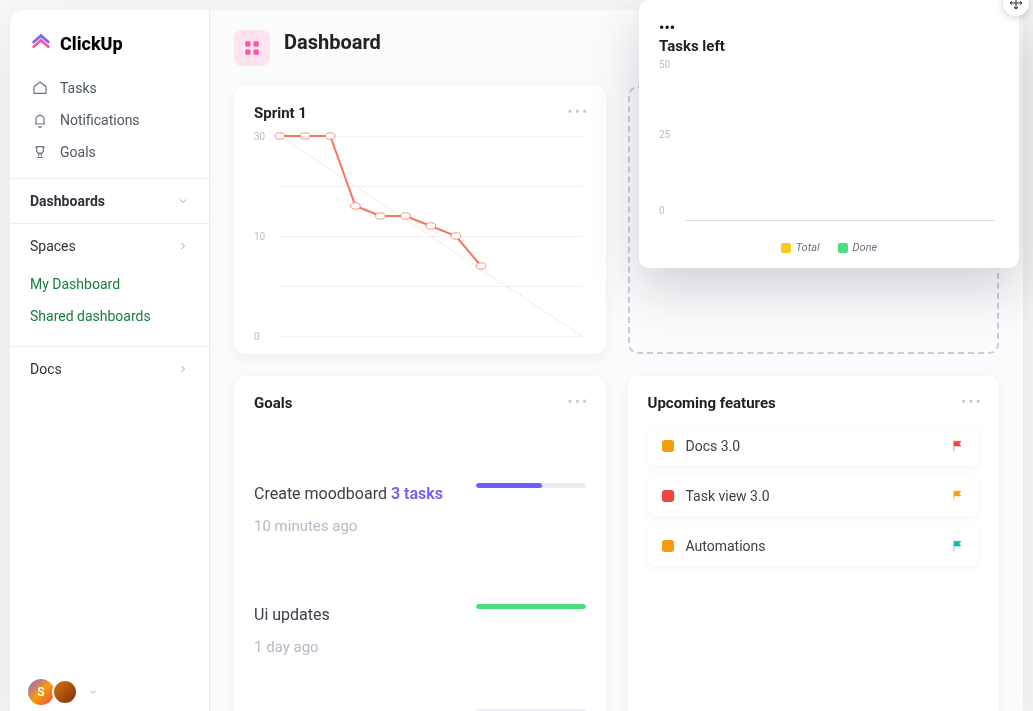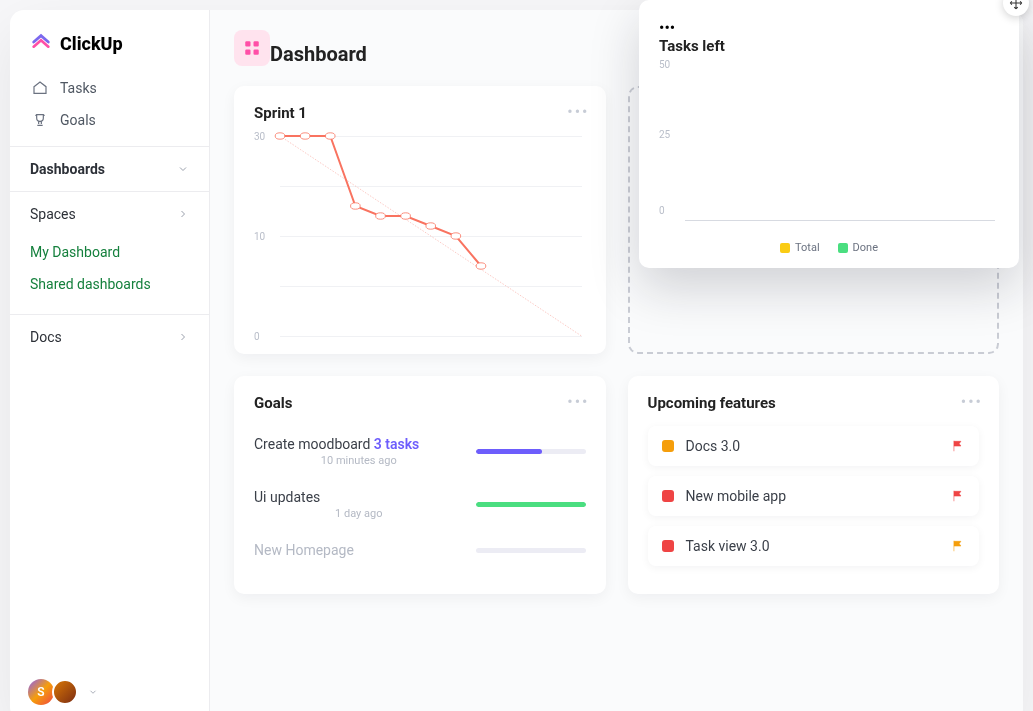--- a/index.html
+++ b/index.html
@@ -17,21 +17,21 @@
   .section-head.bold { font-weight: 700; }
   .sub-list { padding: 0 20px 14px; }
   .sub-item { padding: 8px 0; font-size: 14px; color: #15803d; cursor: pointer; }
   .profile { margin-top: auto; padding: 16px 18px; display: flex; align-items: center; gap: 6px; }
   .avatar { width: 26px; height: 26px; border-radius: 50%; }
   .avatar.a1 { background: linear-gradient(135deg,#8b5cf6,#f59e0b,#ef4444); display:flex; align-items:center; justify-content:center; color:#fff; font-size:12px; font-weight:600; }
   .avatar.a2 { background: linear-gradient(135deg,#d97706,#7c2d12); margin-left:-8px; border:2px solid #fff; }
   .profile .caret { width:10px; height:10px; stroke:#9aa0ac; fill:none; stroke-width:2; margin-left:4px; }
   
   .main { flex: 1; padding: 20px 24px; background: #fafbfc; overflow: hidden; }
-  .page-header { display:flex; align-items:flex-end; margin-bottom: 20px; }
+  .page-header { display:flex; align-items:flex-start; gap:14px; margin-bottom: 20px; }
   .page-icon { width:36px; height:36px; border-radius:8px; background:#ffe3ee; display:flex; align-items:center; justify-content:center; }
   .page-icon svg { width:18px; height:18px; }
   .page-title { font-size:20px; font-weight:700; color:#222; }
   .grid { display:grid; grid-template-columns: 1fr 1fr; grid-template-rows: auto auto; gap: 22px; }
   .card { background:#fff; border-radius:10px; box-shadow: 0 4px 14px rgba(20,20,40,.05); padding: 18px 20px; position:relative; }
   .card-title { font-size:15px; font-weight:700; color:#222; margin-bottom: 14px; }
   .card .more { position:absolute; top:16px; right:16px; color:#c7ccd6; font-size:16px; letter-spacing:2px; cursor:pointer; }
   
   .sprint-chart { height: 200px; position:relative; }
   .y-ticks { position:absolute; left:0; top:0; bottom:0; width:20px; }
@@ -47,29 +47,29 @@
   .drag-handle svg { width:14px; height:14px; stroke:#333; fill:none; stroke-width:1.8; }
   .bar-chart { height:170px; position:relative; margin-top:6px; }
   .bar-y { position:absolute; left:0; top:0; bottom:18px; width:22px; }
   .bar-y span { position:absolute; left:0; font-size:10px; color:#b9bec9; transform:translateY(-50%);text-align:right; }
   .bar-baseline { position:absolute; left:26px; right:4px; bottom:18px; height:1px; background:#d7dae1; }
   .bar-area { position:absolute; left:26px; right:4px; top:0; bottom:18px; display:flex; justify-content:space-around; align-items:flex-end; }
   .bar-group { display:flex; align-items:flex-end; gap:6px; }
   .bar { width:26px; border-radius:4px 4px 0 0; box-shadow: 0 6px 14px rgba(0,0,0,.12); }
   .bar.total { background:#facc15; }
   .bar.done  { background:#4ade80; }
-  .legend { display:flex; justify-content:center; gap:18px; font-size:11px; color:#6b7280; margin-top: 2px; }
+  .legend { display:flex; justify-content:center; gap:18px; font-size:11px; color:#6b7280; margin-top: 2px; font-style: italic; }
   .legend .sw { width:10px; height:10px; border-radius:2px; display:inline-block; margin-right:5px; vertical-align:middle; }
   .sw.total { background:#facc15; }
   .sw.done  { background:#4ade80; }
   
   .goal { padding: 10px 0 12px; border-bottom: 0; display:grid; grid-template-columns: 1fr 110px; align-items:center; gap: 12px; }
-  .goal .title { font-size:14px; color:#3a3f48; }
+  .goal .title { font-size:16px; color:#3a3f48;margin-top:48px; }
   .goal .title .hl { color:#6d5dfc; font-weight:600; }
-  .goal .meta { font-size:11px; color:#b4b9c4; margin-top:2px;text-align:center; }
+  .goal .meta { font-size:15px; color:#b4b9c4; margin-top:14px; }
   .goal.muted .title { color:#b4b9c4; }
   .progress { height:5px; background:#ececf4; border-radius:3px; overflow:hidden; }
   .progress .fill { height:100%; border-radius:3px; }
   
   .feature { display:flex; align-items:center; gap:12px; padding:12px 14px; border-radius:8px; box-shadow: 0 2px 8px rgba(20,20,40,.05); margin-bottom:10px; background:#fff; }
   .feature .dot { width:12px; height:12px; border-radius:3px; }
   .feature .name { flex:1; font-size:14px; color:#3a3f48; }
   .feature .flag { width:14px; height:14px; }
 </style>
 </head>
@@ -85,20 +85,26 @@
       </svg>
       <span>ClickUp</span>
     </div>
 
     <nav class="nav">
       <div class="nav-item">
         <svg viewBox="0 0 24 24">
             <path d="M3 10 L12 3 L21 10 V20 H3 Z"></path>
           </svg>
         <span>Tasks</span>
+      </div>
+      <div class="nav-item">
+        <svg viewBox="0 0 24 24">
+            <path d="M6 18 V11 a6 6 0 0 1 12 0 V18 M4 18 H20 M10 21 a2 2 0 0 0 4 0"></path>
+          </svg>
+        <span>Notifications</span>
       </div>
       <div class="nav-item">
         <svg viewBox="0 0 24 24">
             <path d="M7 4 H17 V9 a5 5 0 0 1 -10 0 Z M5 5 H7 M17 5 H19 M10 14 V18 M14 14 V18 M8 20 H16"></path>
           </svg>
         <span>Goals</span>
       </div>
     </nav>
 
     <div class="section-head bold">
@@ -224,30 +230,30 @@
         <div id="upcoming-list">
             <div class="feature">
       <span class="dot" style="background:#f59e0b"></span>
       <span class="name">Docs 3.0</span>
       <svg class="flag" viewBox="0 0 24 24">
                 <path d="M5 3 V21 M5 4 H17 L14 8 L17 12 H5" fill="#ef4444" stroke="#ef4444"></path>
               </svg>
             </div>
             <div class="feature">
       <span class="dot" style="background:#ef4444"></span>
-      <span class="name">New mobile app</span>
-      <svg class="flag" viewBox="0 0 24 24">
-                <path d="M5 3 V21 M5 4 H17 L14 8 L17 12 H5" fill="#ef4444" stroke="#ef4444"></path>
-              </svg>
-            </div>
-            <div class="feature">
-      <span class="dot" style="background:#ef4444"></span>
       <span class="name">Task view 3.0</span>
       <svg class="flag" viewBox="0 0 24 24">
                 <path d="M5 3 V21 M5 4 H17 L14 8 L17 12 H5" fill="#f59e0b" stroke="#f59e0b"></path>
+              </svg>
+            </div>
+            <div class="feature">
+      <span class="dot" style="background:#f59e0b"></span>
+      <span class="name">Automations</span>
+      <svg class="flag" viewBox="0 0 24 24">
+                <path d="M5 3 V21 M5 4 H17 L14 8 L17 12 H5" fill="#14b8a6" stroke="#14b8a6"></path>
               </svg>
             </div>
           </div>
       </div>
     </div>
   </main>
 </div>
 
 <div class="tasks-left">
   <div class="drag-handle">

